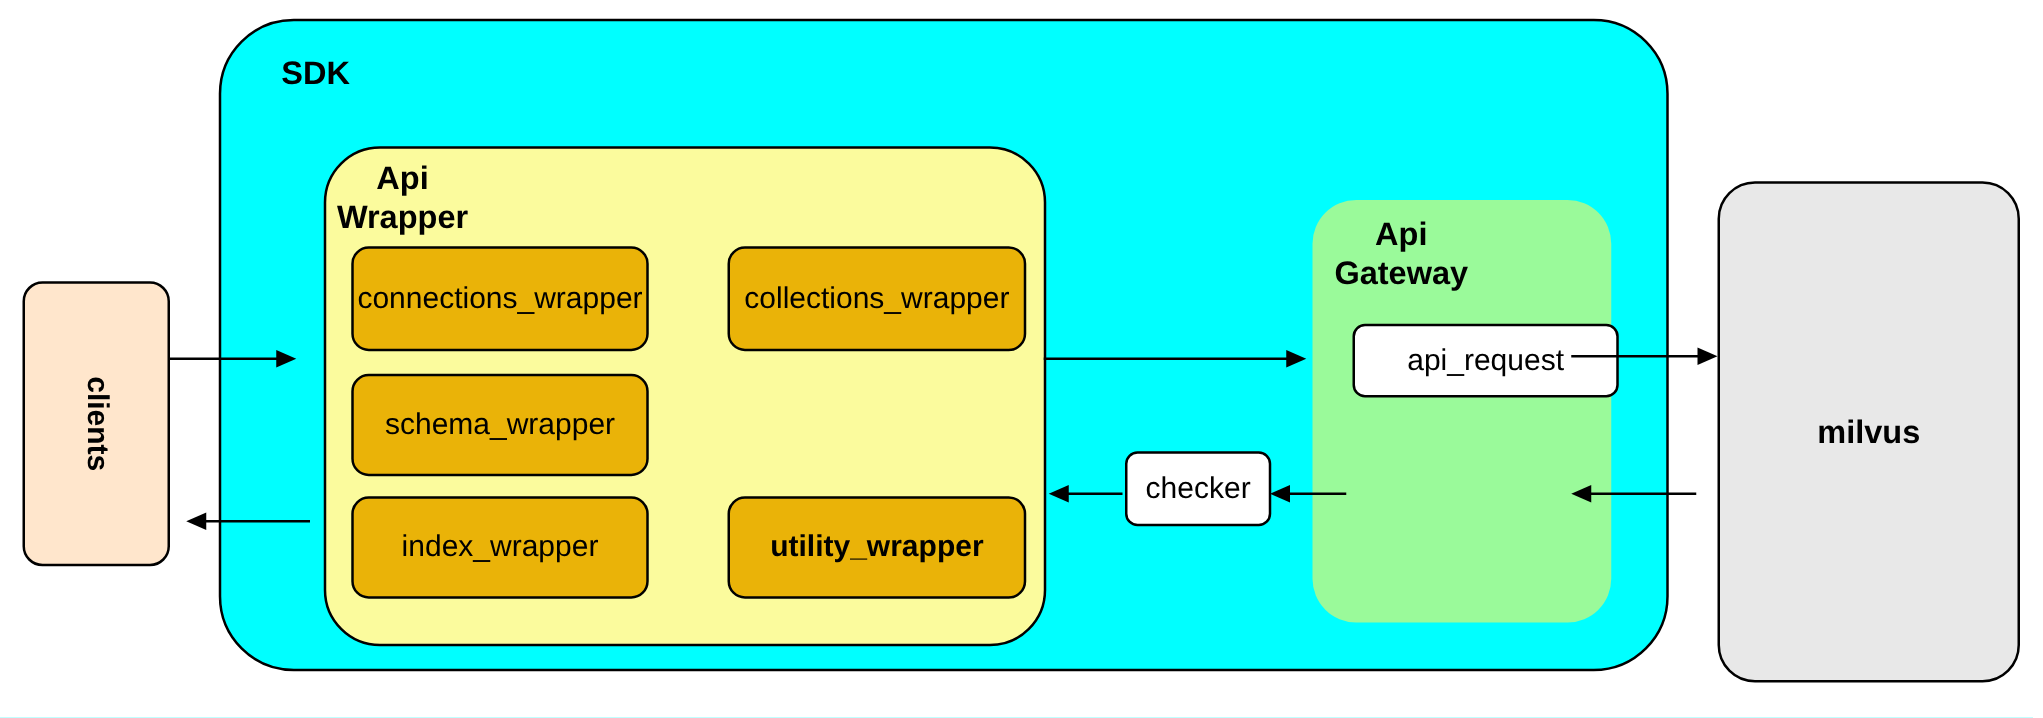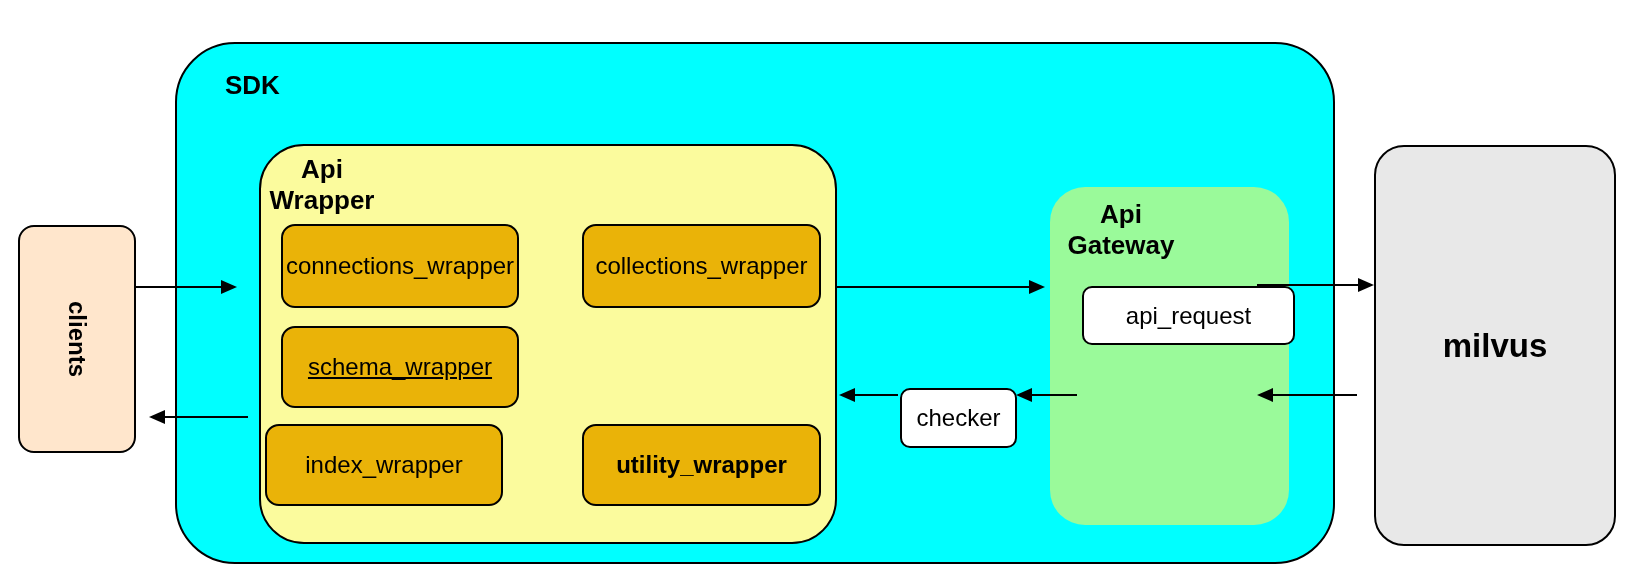--- a/index.html
+++ b/index.html
@@ -9,53 +9,53 @@
     font-family:"Liberation Sans", sans-serif; color:#000; overflow:hidden;
   }
   .node { position:absolute; box-sizing:border-box; border:2px solid #000; }
   .flexc { display:flex; align-items:center; justify-content:center; }
 
   
   .clients { left:18px; top:225px; width:118px; height:228px; border-radius:16px; }
   .clients-lbl { font-size:24px; font-weight:bold; transform:rotate(90deg); white-space:nowrap; }
 
   
-  .sdk { left:175px; top:15px; width:1160px; height:522px; border-radius:60px;margin-top:27px; }
+  .sdk { left:175px; top:15px; width:1160px; height:522px; border-radius:60px; }
   .sdk-lbl { position:absolute; left:48px; top:26px; font-size:26px; font-weight:bold; }
 
   
   .api-wrapper { left:82px; top:100px; width:578px; height:400px; border-radius:45px; }
   .aw-lbl { position:absolute; left:0; top:8px; width:122px; text-align:center;
             font-size:26px; font-weight:bold; line-height:1.18; white-space:pre-line; }
   .wbox { position:absolute; box-sizing:border-box; background:#eab308; border:2px solid #000;
           border-radius:14px; display:flex; align-items:center; justify-content:center;
           font-size:24px; }
   .w-connections { left:20px;  top:78px;  width:238px; height:84px; }
   .w-collections { left:321px; top:78px;  width:239px; height:84px; }
-  .w-schema      { left:20px;  top:180px; width:238px; height:82px;text-decoration:underline; }
+  .w-schema      { left:20px;  top:180px; width:238px; height:82px; }
   .w-partition   { left:321px; top:180px; width:239px; height:82px; }
-  .w-index       { left:4px;  top:278px; width:238px; height:82px; }
+  .w-index       { left:20px;  top:278px; width:238px; height:82px; }
   .w-utility     { left:321px; top:278px; width:239px; height:82px;font-weight:bold; }
 
   
   .checker { left:723px; top:344px; width:117px; height:60px; border-radius:10px;
              background:#fff; font-size:24px; }
 
   
   .gateway { left:873px; top:143px; width:239px; height:338px; border:none; border-radius:35px; }
   .gw-lbl { position:absolute; left:10px; top:12px; width:122px; text-align:center;
             font-size:26px; font-weight:bold; line-height:1.18; white-space:pre-line; }
   .gw-request  { left:32px; top:99px;  width:213px; height:59px; border-radius:10px; font-size:24px; background:#fff; }
   .gw-response { left:29px; top:209px; width:178px; height:60px; border-radius:10px; font-size:24px; background:#fff; }
   .gwbox { position:absolute; box-sizing:border-box; border:2px solid #000;
            display:flex; align-items:center; justify-content:center; }
 
   
   .milvus { left:1374px; top:145px; width:242px; height:401px; border-radius:30px; }
-  .milvus-lbl { font-size:33px; font-weight:bold;text-align:center; }
+  .milvus-lbl { font-size:26px; font-weight:bold;text-align:center; }
 
   
   .arrow { position:absolute; height:2px; background:#000; }
   .arrow::after { content:""; position:absolute; top:-6px; width:0; height:0; border-style:solid; }
   .arrow-right::after { right:-15px; border-width:7px 0 7px 16px;
                         border-color:transparent transparent transparent #000; }
   .arrow-left::after  { left:-15px;  border-width:7px 16px 7px 0;
                         border-color:transparent #000 transparent transparent; }
   .a1 { left:136px;  top:286px; width:86px;  }
   .a2 { left:164px;  top:416px; width:84px;  }

